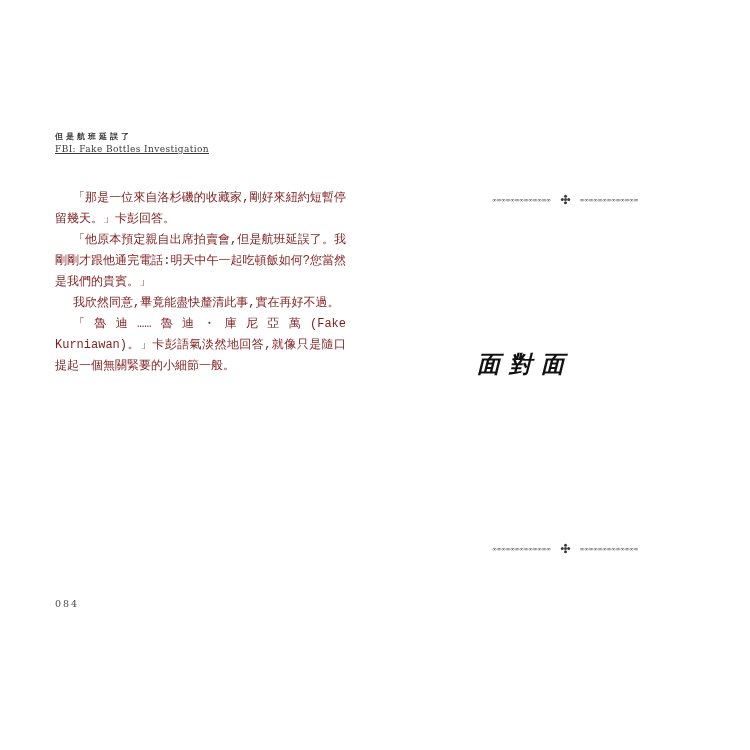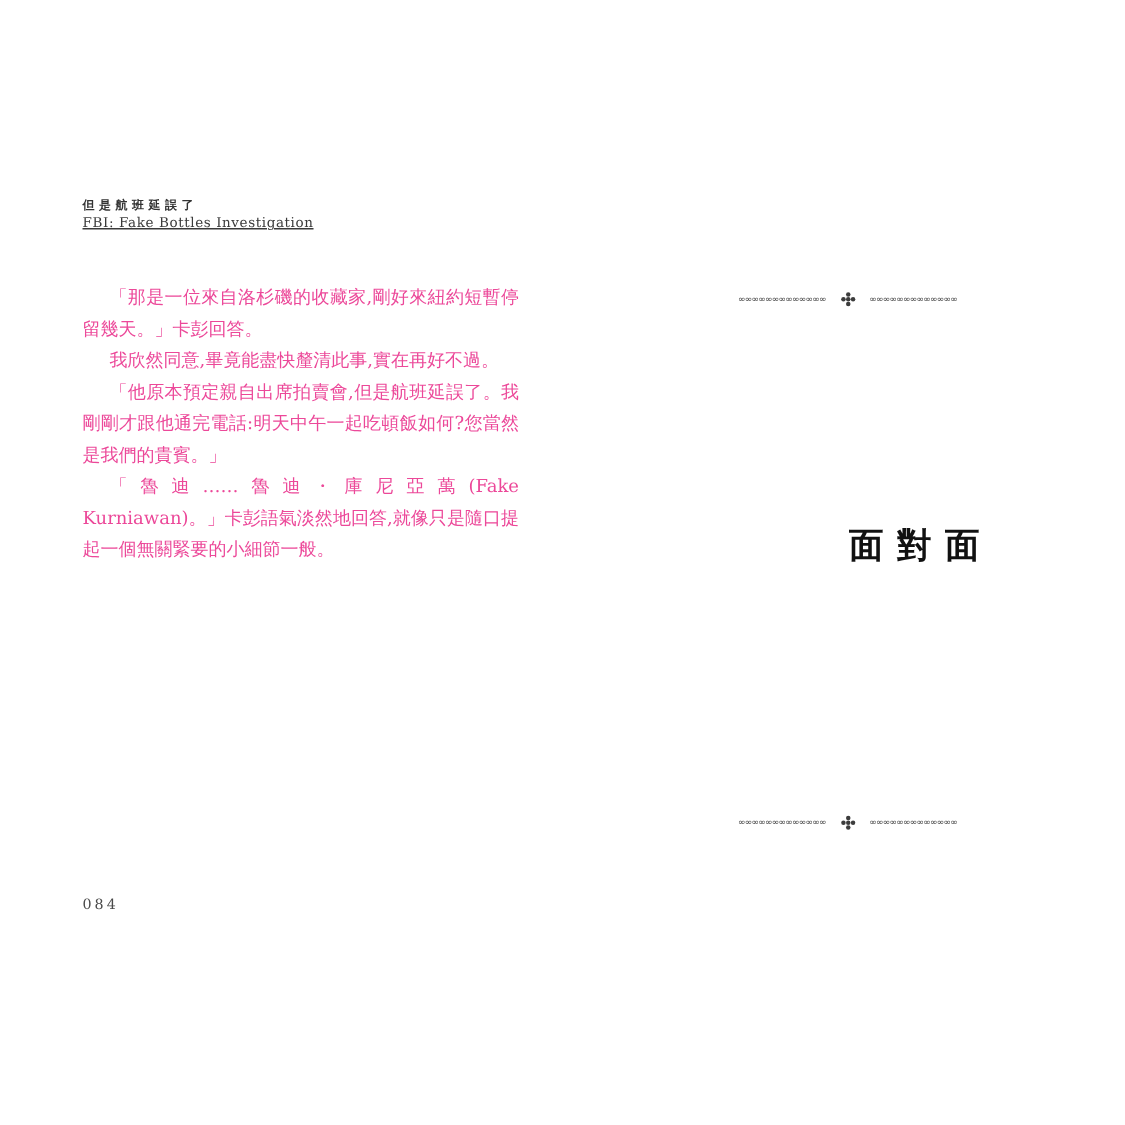--- a/index.html
+++ b/index.html
@@ -30,21 +30,22 @@
     color:#3a3a3a;
     line-height:12px;
     margin-top:2px;
     text-decoration:underline;
   }
   .body-text{
     position:absolute;left:55px;top:188px;width:291px;
     font-size:12px;
     line-height:21px;
     text-align:justify;
-    color:#ec4899;
+    color:#7f1d1d;
+    font-family:Liberation Mono, monospace;
   }
   .body-text p{
     margin:0;
     text-indent:1.5em;
   }
   .page-number{
     position:absolute;left:55px;top:598px;
     font-size:9.5px;
     letter-spacing:2px;
     color:#4a4a4a;
@@ -75,47 +76,48 @@
     position:absolute;left:4px;top:4px;width:3px;height:3px;
     border-radius:50%;
     background:#3c3c3c;
     box-shadow:0 -3.2px 0 0 #3c3c3c,
                0  3.2px 0 0 #3c3c3c,
               -3.2px 0 0 0 #3c3c3c,
                3.2px 0 0 0 #3c3c3c;
   }
   .chapter-title{
     position:absolute;left:468px;top:350px;width:194px;
-    text-align:right;
+    text-align:left;
     font-family:"DejaVu Sans","Liberation Sans",sans-serif;
     font-size:23px;
     font-weight:700;
     color:#111;
     letter-spacing:9px;
     padding-left:9px; 
     box-sizing:border-box;
     line-height:28px;
+    font-style:italic;
   }
 </style>
 </head>
 <body>
 
 <div class="spread">
 
   <div>
 
     <div class="running-header">
       <div class="rh-zh">但是航班延誤了</div>
       <div class="rh-en">FBI: Fake Bottles Investigation</div>
     </div>
 
     <div class="body-text">
       <p>「那是一位來自洛杉磯的收藏家,剛好來紐約短暫停留幾天。」卡彭回答。</p>
+      <p>「他原本預定親自出席拍賣會,但是航班延誤了。我剛剛才跟他通完電話:明天中午一起吃頓飯如何?您當然是我們的貴賓。」</p>
       <p>我欣然同意,畢竟能盡快釐清此事,實在再好不過。</p>
-      <p>「他原本預定親自出席拍賣會,但是航班延誤了。我剛剛才跟他通完電話:明天中午一起吃頓飯如何?您當然是我們的貴賓。」</p>
       <p>「魯迪……魯迪・庫尼亞萬(Fake Kurniawan)。」卡彭語氣淡然地回答,就像只是隨口提起一個無關緊要的小細節一般。</p>
     </div>
 
     <div class="page-number">084</div>
   </div>
 
   <div>
 
     <div class="ornament-row ornament-top">
       <span class="chain">∞∞∞∞∞∞∞∞∞∞∞∞∞</span>

